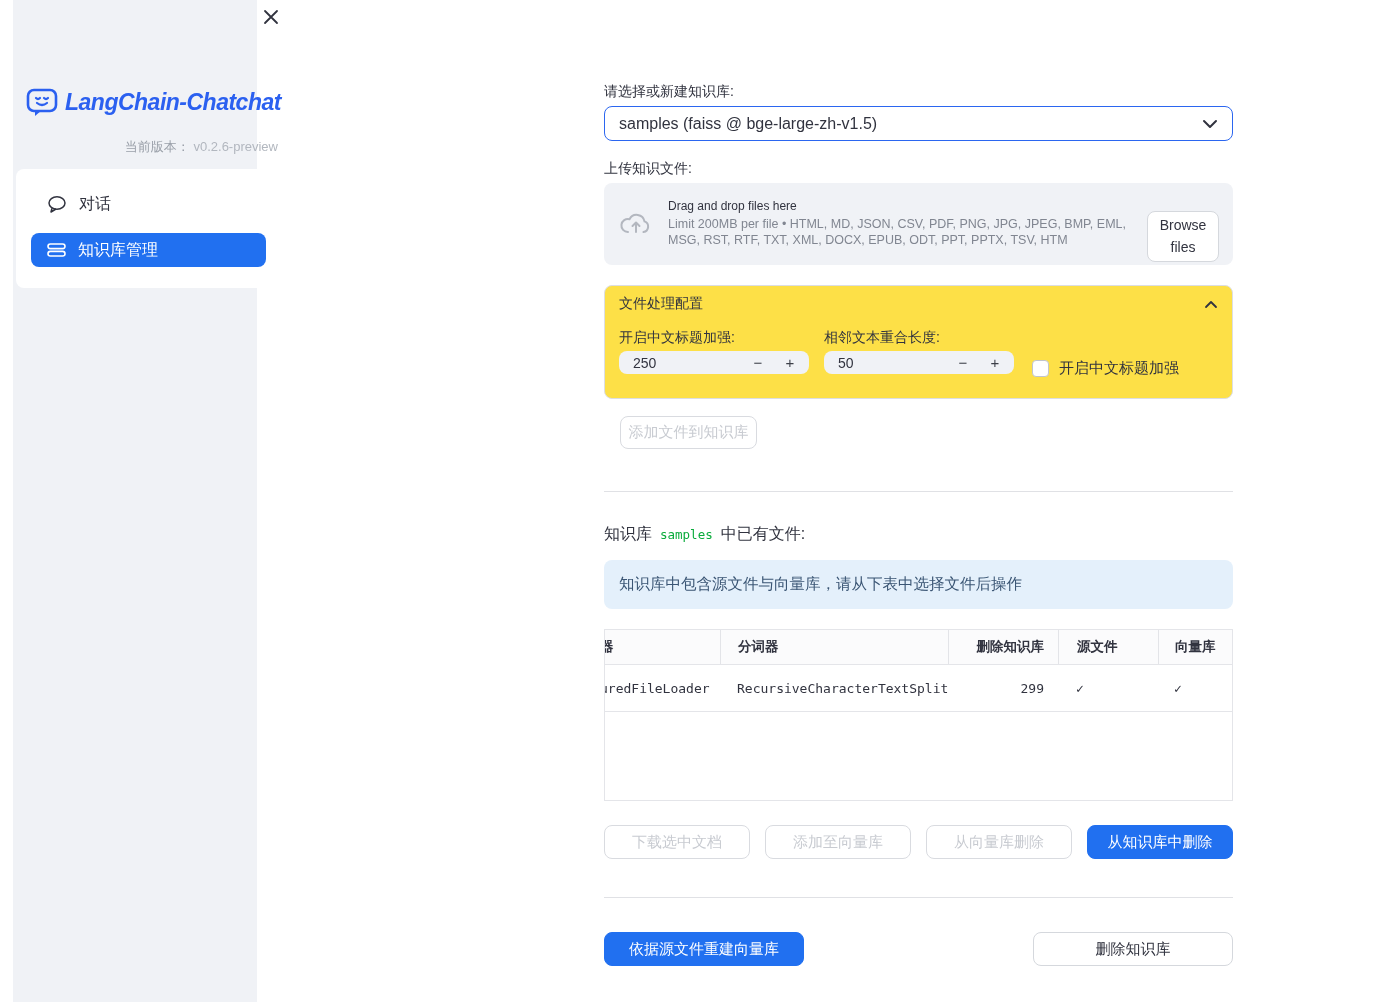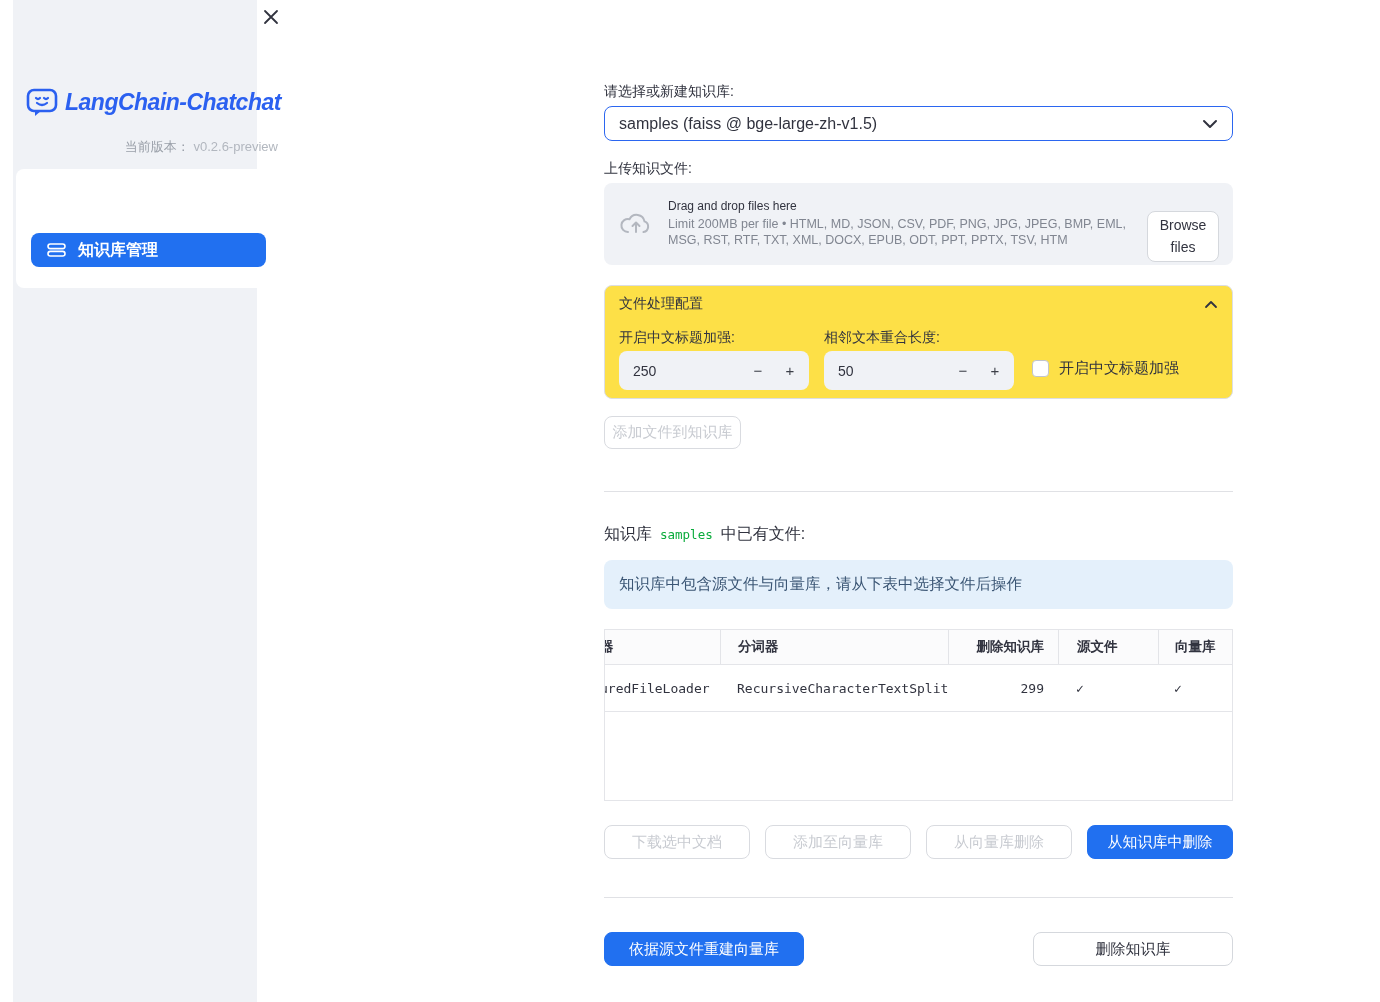--- a/index.html
+++ b/index.html
@@ -13,21 +13,21 @@
     display:flex; align-items:center; justify-content:center; }
   .logo-row { position:absolute; left:12px; top:86px; width:256px; display:flex; align-items:center; gap:6px; }
   .logo-text { font-size:23px; font-weight:bold; font-style:italic; color:#2b60f0; letter-spacing:-0.5px; white-space:nowrap; }
   .version-row { position:absolute; left:0; top:138px; width:265px; text-align:right; font-size:13px; }
   .version-label { color:#9aa0a9; }
   .version-value { color:#b2b7bf; }
   .nav-card { position:absolute; left:3px; top:169px; width:262px; height:119px; background:#ffffff; border-radius:8px; }
   .nav-item { position:absolute; left:15px; width:235px; height:34px; display:flex; align-items:center;
     gap:12px; padding-left:16px; border-radius:8px; font-size:16px; cursor:pointer; }
   .nav-item.plain { top:14px; height:42px; color:#31333f; }
-  .nav-item.active { top:64px; background:#2170f0; color:#ffffff; font-weight:bold; }
+  .nav-item.active { top:64px; background:#2170f0; color:#ffffff; font-weight:normal; }
 
   
   .main { position:absolute; left:604px; top:0; width:630px; }
   .field-label { position:absolute; font-size:14px; color:#31333f; }
   .selectbox { position:absolute; left:0; top:106px; width:629px; height:35px; background:#fff;
     border:1.5px solid #2b66f0; border-radius:8px; display:flex; align-items:center;
     padding:0 14px; font-size:16px; cursor:pointer; }
   .selectbox .chev { margin-left:auto; display:flex; }
 
   .uploader { position:absolute; left:0; top:183px; width:629px; height:82px; background:#f0f2f6;
@@ -38,34 +38,34 @@
   .browse-btn { margin-left:auto; width:72px; height:51px; background:#ffffff; border:1px solid #d5d8dd;
     border-radius:8px; font-size:14px; color:#31333f; text-align:center; display:flex;
     align-items:center; justify-content:center; line-height:1.6; cursor:pointer;margin-top:24px; }
 
   .expander { position:absolute; left:0; top:285px; width:629px; height:114px;
     border:1px solid #dcdee3; border-radius:8px; background:#fde047; }
   .exp-header { position:absolute; left:14px; right:14px; top:9px; display:flex; align-items:center;
     font-size:14px; cursor:pointer; }
   .exp-header .chev { margin-left:auto; display:flex; }
   .exp-label { position:absolute; font-size:14px; color:#31333f; }
-  .num-input { position:absolute; top:65px; width:190px; height:39px; background:#f0f2f6; border-radius:8px;
+  .num-input { position:absolute; top:65px; width:190px; height:23px; background:#f0f2f6; border-radius:8px;
     display:flex; align-items:center; padding:0 12px 0 14px; font-size:14px; }
   .step-btns { margin-left:auto; display:flex; gap:18px; font-size:15px; color:#3c3f48; }
   .step-btns span { cursor:pointer; width:14px; text-align:center; }
   .checkbox-row { position:absolute; left:427px; top:73px; display:flex; align-items:center; gap:10px; cursor:pointer; }
   .checkbox { width:17px; height:17px; border:1.5px solid #c1c5cc; border-radius:4px; background:#fff; }
   .checkbox-label { font-size:15px; color:#31333f; }
 
   .btn { border-radius:8px; font-size:15px; display:flex; align-items:center; justify-content:center;
     background:#ffffff; cursor:pointer; }
   .btn.disabled { border:1px solid #d9dbe0; color:#c8cbd1; cursor:default; }
   .btn.secondary { border:1px solid #d5d8dd; color:#31333f; }
   .btn.primary { background:#2170f0; color:#ffffff; border:1px solid #2170f0; }
-  .add-btn { position:absolute; left:0; top:416px; width:137px; height:33px; }
+  .add-btn { position:absolute; left:16px; top:416px; width:137px; height:33px; }
 
   .divider { position:absolute; left:0; width:629px; height:1px; background:#e0e1e5; }
 
   .kb-line { position:absolute; left:0; top:524px; font-size:16px; display:flex; align-items:center; gap:8px; }
   .kb-code { font-family:"DejaVu Sans Mono","Liberation Mono",monospace; font-size:12.5px; color:#09ab3b; }
 
   .info-box { position:absolute; left:0; top:560px; width:629px; height:49px; background:#e4f0fb;
     border-radius:8px; display:flex; align-items:center; padding:0 15px; font-size:15.5px; color:#3a5574; }
 
   .dtable { position:absolute; left:0; top:629px; width:629px; height:172px;
@@ -117,20 +117,29 @@
       </span>
       <span class="logo-text">LangChain-Chatchat</span>
     </div>
 
     <div class="version-row">
       <span class="version-label">当前版本：</span>
       <span class="version-value">v0.2.6-preview</span>
     </div>
 
     <div class="nav-card">
+      <div class="nav-item plain">
+        <span>
+          <svg width="20" height="18" viewBox="0 0 20 18">
+            <ellipse cx="10" cy="8" rx="8" ry="6.2" fill="none" stroke="#31333f" stroke-width="1.5"></ellipse>
+            <path d="M5 13.2 L4 17 L9 14" fill="none" stroke="#31333f" stroke-width="1.5" stroke-linejoin="round"></path>
+          </svg>
+        </span>
+        <span>对话</span>
+      </div>
       <div class="nav-item active">
         <span>
           <svg width="19" height="16" viewBox="0 0 19 16">
             <rect x="1" y="2" width="17" height="4.6" rx="2.3" fill="none" stroke="#ffffff" stroke-width="1.6"></rect>
             <rect x="1" y="9.4" width="17" height="4.6" rx="2.3" fill="none" stroke="#ffffff" stroke-width="1.6"></rect>
           </svg>
         </span>
         <span>知识库管理</span>
       </div>
     </div>

